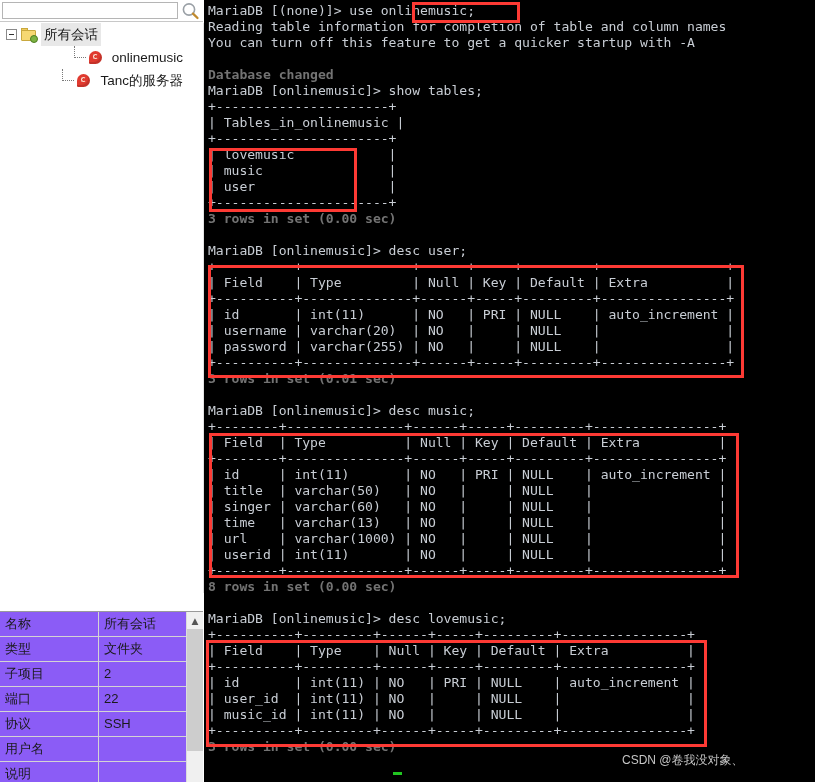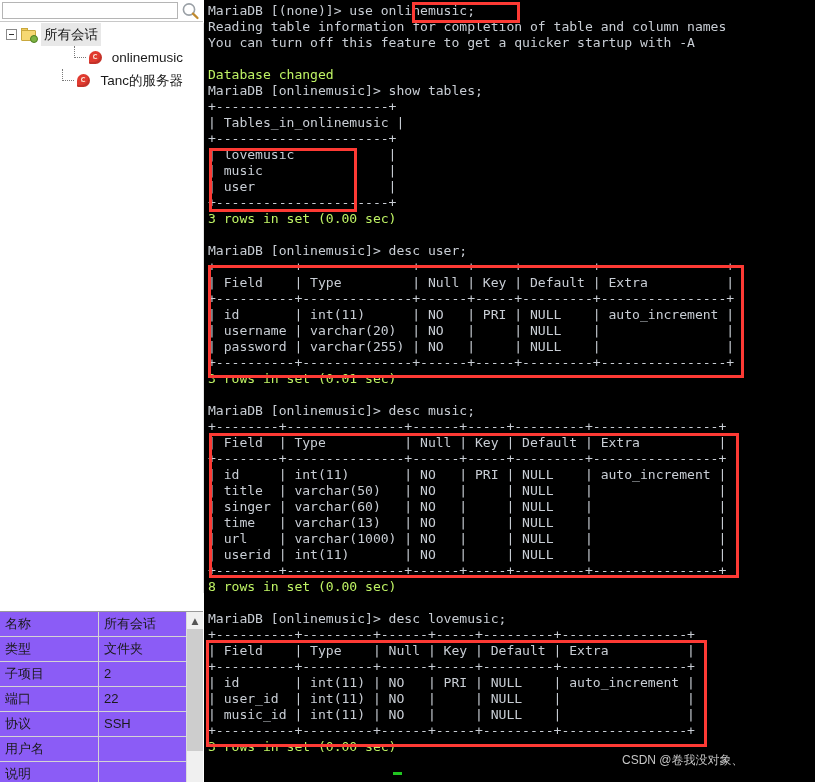--- a/index.html
+++ b/index.html
@@ -256,21 +256,21 @@
     position: absolute;
     left: 4px; top: 3px;
     margin: 0;
     font-family: "DejaVu Sans Mono", "Liberation Mono", monospace;
     font-size: 13.1px;
     line-height: 16px;
     color: #c8cdd4;
     white-space: pre;
     letter-spacing: -0.03px;
   }
-  #term-text .b { color: #bef264; font-weight: normal; }
+  #term-text .b { color: #737373; font-weight: bold; }
   #cursor {
     position: absolute;
     width: 9px; height: 3px;
     background: #21c521;
   }
 
   
   .redbox {
     position: absolute;
     border: 3px solid #fd3a34;

